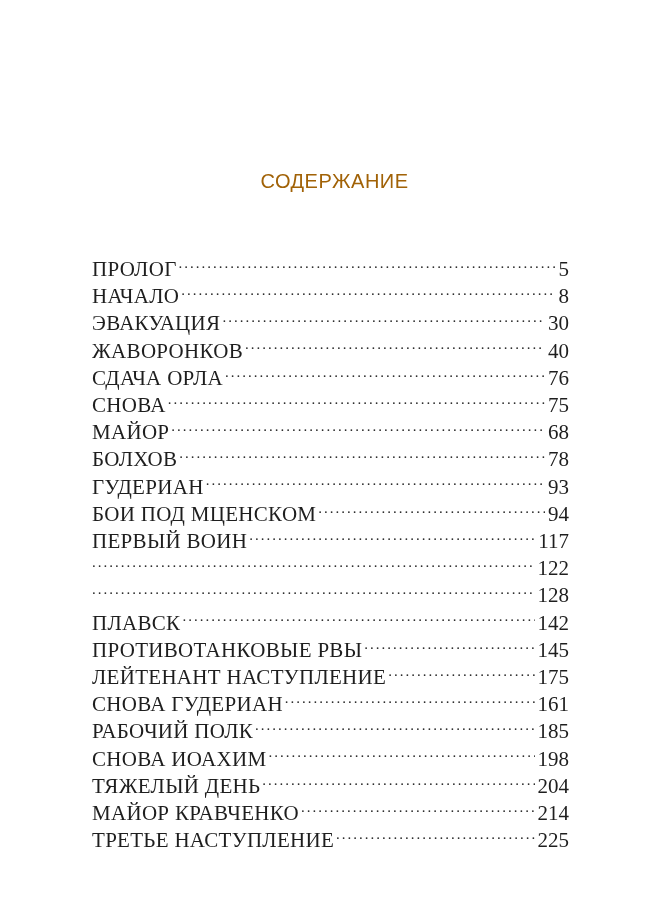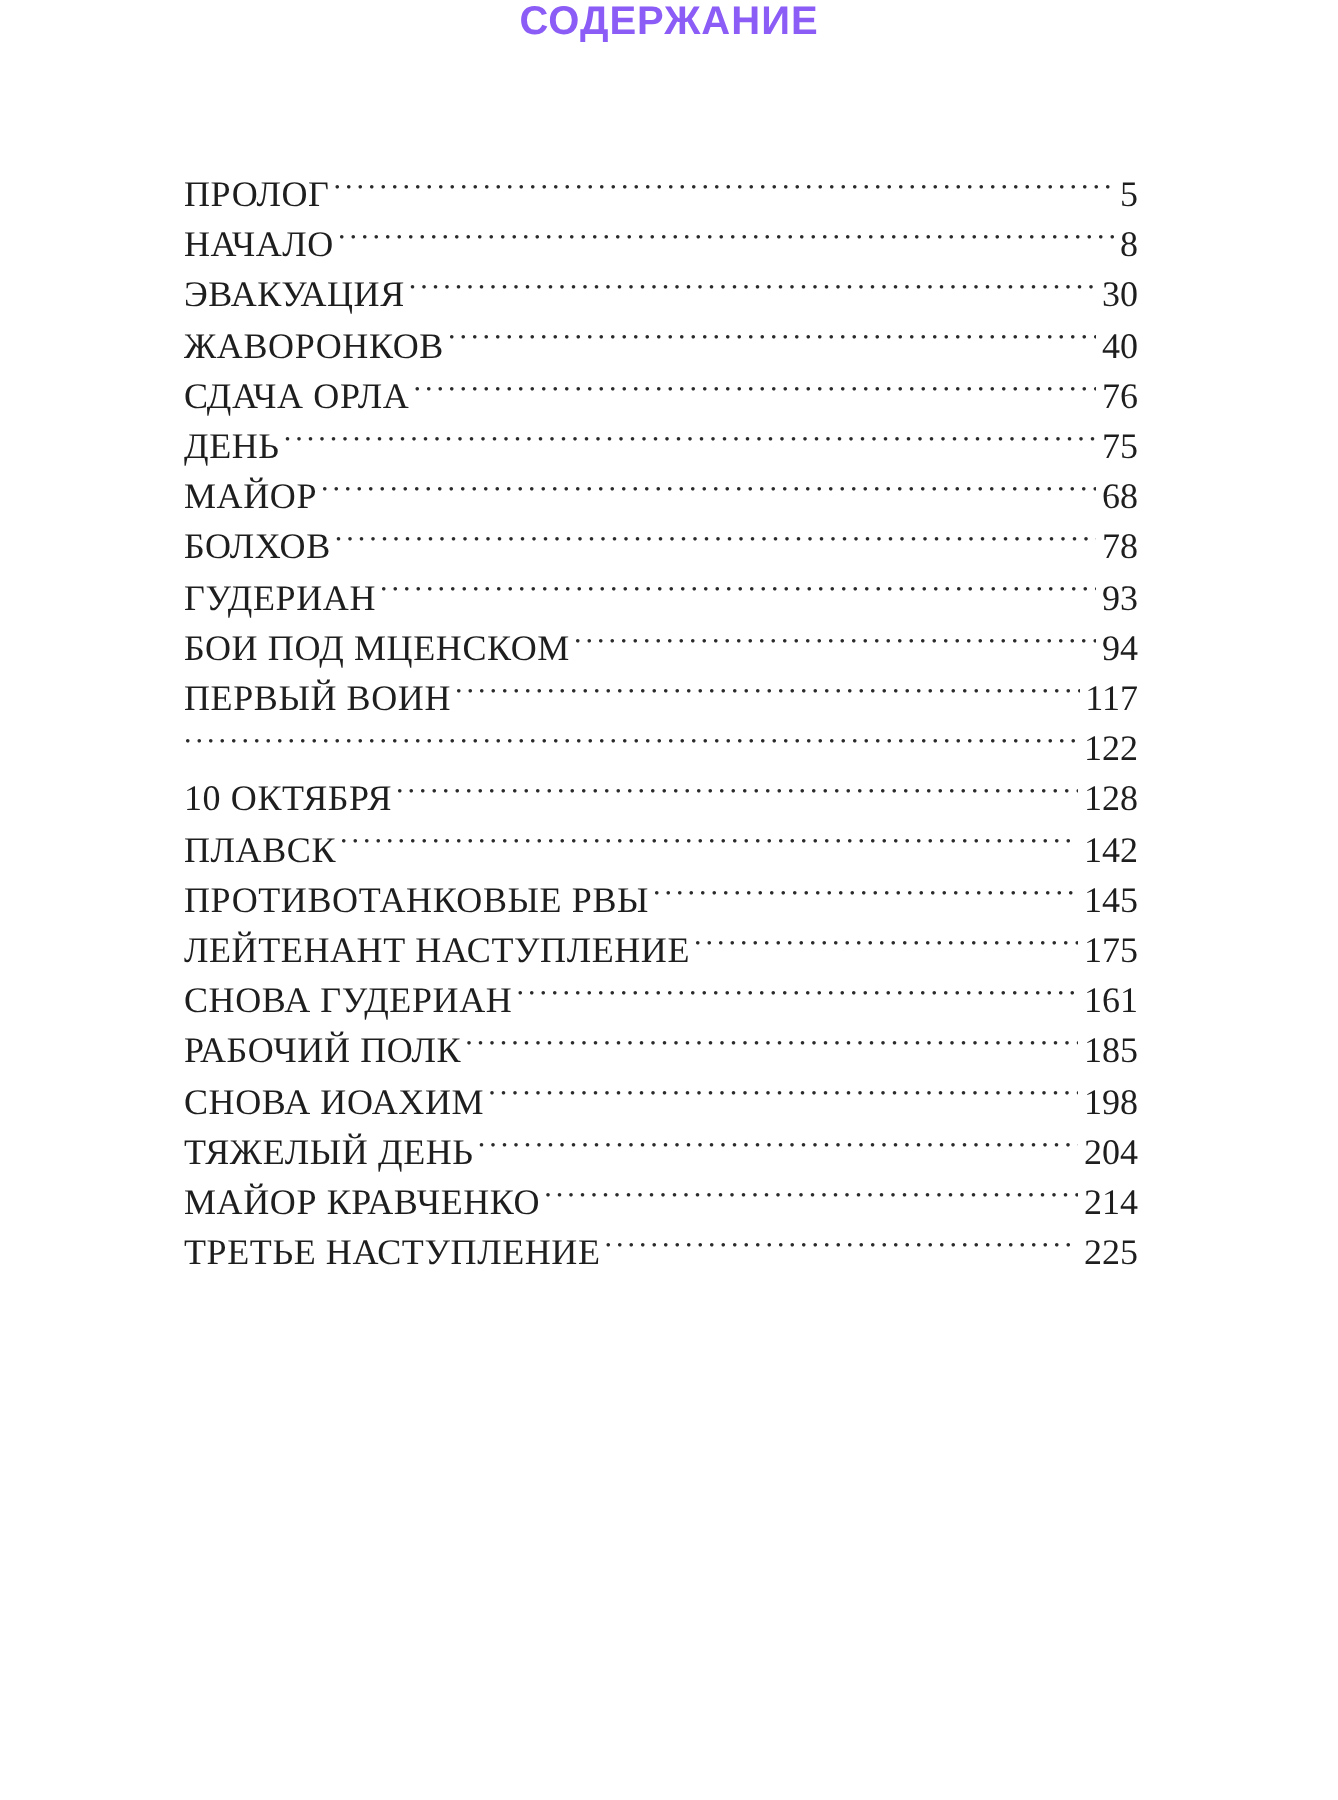--- a/index.html
+++ b/index.html
@@ -13,38 +13,39 @@
       width: 669px;
       height: 900px;
       margin: 0 auto;
       background: #ffffff;
       overflow: hidden;
       font-family: "Liberation Serif", "DejaVu Serif", serif;
       color: #1e1e1e;
     }
 
     .toc-title {
+      padding-top: 170px;
       text-align: center;
       font-family: "Liberation Sans", "DejaVu Sans", sans-serif;
-      font-weight: 700;
+      font-weight: 400;
       font-size: 20px;
       letter-spacing: 0.5px;
-      color: #8b5cf6;
+      color: #a16207;
     }
 
     .toc-list {
       margin-top: 62px;
       padding-left: 92px;
       padding-right: 100px;
     }
 
     .toc-row {
       display: flex;
       align-items: baseline;
-      font-size: 18px;
+      font-size: 21px;
       line-height: 25.2px;
       color: #1e1e1e;
       white-space: nowrap;
       justify-content: flex-end;
     }
 
     .toc-chapter {
       flex: 0 0 auto;
       letter-spacing: 0.3px;
       padding-right: 2px;
@@ -100,21 +101,21 @@
         <span class="toc-chapter">ЖАВОРОНКОВ</span>
         <span class="toc-leader"></span>
         <span class="toc-page">40</span>
       </div>
       <div class="toc-row">
         <span class="toc-chapter">СДАЧА ОРЛА</span>
         <span class="toc-leader"></span>
         <span class="toc-page">76</span>
       </div>
       <div class="toc-row">
-        <span class="toc-chapter">ДЕНЬ</span>
+        <span class="toc-chapter">СНОВА</span>
         <span class="toc-leader"></span>
         <span class="toc-page">75</span>
       </div>
       <div class="toc-row">
         <span class="toc-chapter">МАЙОР</span>
         <span class="toc-leader"></span>
         <span class="toc-page">68</span>
       </div>
       <div class="toc-row">
         <span class="toc-chapter">БОЛХОВ</span>
@@ -134,21 +135,20 @@
       <div class="toc-row">
         <span class="toc-chapter">ПЕРВЫЙ ВОИН</span>
         <span class="toc-leader"></span>
         <span class="toc-page">117</span>
       </div>
       <div class="toc-row">
         <span class="toc-leader"></span>
         <span class="toc-page">122</span>
       </div>
       <div class="toc-row">
-        <span class="toc-chapter">10 ОКТЯБРЯ</span>
         <span class="toc-leader"></span>
         <span class="toc-page">128</span>
       </div>
       <div class="toc-row">
         <span class="toc-chapter">ПЛАВСК</span>
         <span class="toc-leader"></span>
         <span class="toc-page">142</span>
       </div>
       <div class="toc-row">
         <span class="toc-chapter">ПРОТИВОТАНКОВЫЕ РВЫ</span>

